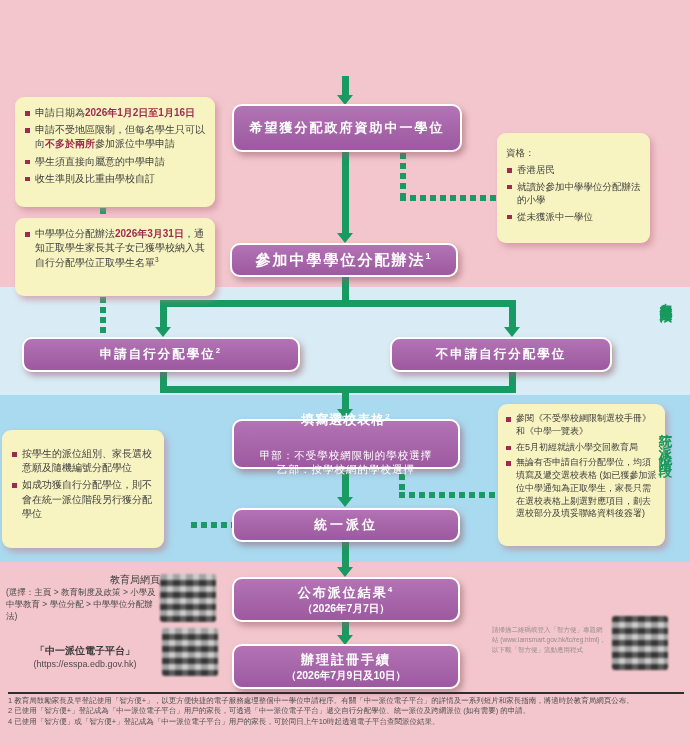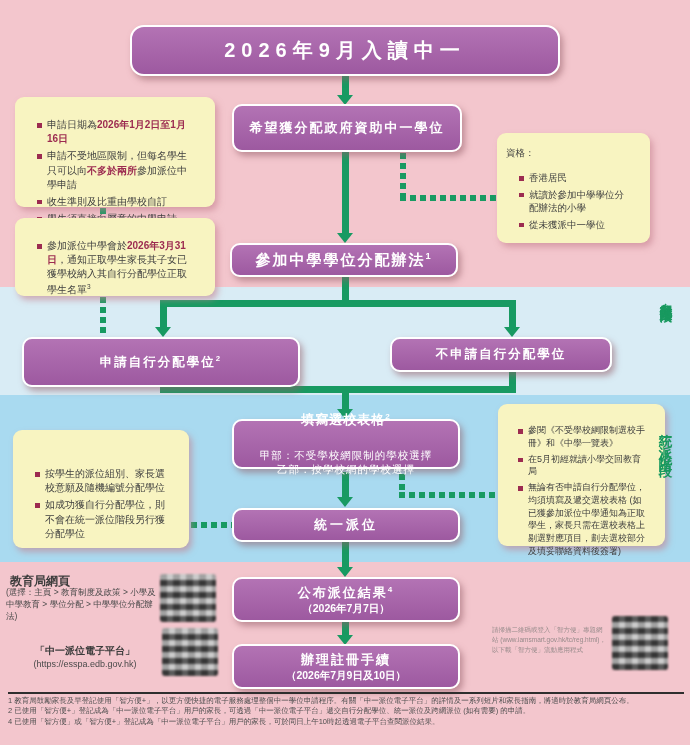--- a/index.html
+++ b/index.html
@@ -10,21 +10,21 @@
   .band2{top:395px;height:167px;background:#a9daf0;}
 
   .pbox{position:absolute;box-sizing:border-box;background:linear-gradient(180deg,#b373b4,#9d59a0);
         border:2px solid #fff;border-radius:10px;box-shadow:3px 4px 6px rgba(148,92,104,.55);
         color:#fff;display:flex;flex-direction:column;align-items:center;justify-content:center;
         text-align:center;font-weight:bold;}
   .pbox sup{font-size:.62em;line-height:0;}
   .ybox{position:absolute;box-sizing:border-box;background:#f8f4c1;border-radius:9px;
         box-shadow:3px 4px 6px rgba(196,129,141,.6);color:#3f3f3f;padding:9px 9px;
         font-size:10px;line-height:1.42;}
-  ul.blist{list-style:none;margin:12px;padding:0;}
+  ul.blist{list-style:none;margin:0;padding:0;}
   ul.blist li{position:relative;padding-left:11px;margin:0 0 3px 0;}
   ul.blist li::before{content:"";position:absolute;left:1px;top:5px;width:4.5px;height:4.5px;background:#9c2b50;}
   .gapped li{margin-bottom:7px;}
   .hl{color:#9c2b50;font-weight:bold;}
   sup{font-size:.65em;}
 
   .vln{position:absolute;width:7px;background:#189a62;}
   .hln{position:absolute;height:7px;background:#189a62;}
   .vdash{position:absolute;width:6px;background-image:repeating-linear-gradient(180deg,#189a62 0 6px,transparent 6px 10px);}
   .hdash{position:absolute;height:6px;background-image:repeating-linear-gradient(90deg,#189a62 0 6px,transparent 6px 10px);}
@@ -70,33 +70,30 @@
   <div class="ahead" style="left:337px;top:635px"></div>
 
   <div class="vdash" style="left:100px;top:208px;height:10px"></div>
   <div class="vdash" style="left:100px;top:297px;height:40px"></div>
   <div class="vdash" style="left:400px;top:153px;height:45px"></div>
   <div class="hdash" style="left:400px;top:195px;width:97px"></div>
   <div class="vdash" style="left:399px;top:474px;height:22px"></div>
   <div class="hdash" style="left:399px;top:492px;width:99px"></div>
   <div class="hdash" style="left:191px;top:522px;width:41px"></div>
 
-  <div class="pbox" style="left:130px;top:25px;width:430px;height:51px;border-radius:14px;font-size:20px;letter-spacing:6px">
-    <span>2026年9月入讀中一</span>
-  </div>
 
   <div class="pbox" style="left:232px;top:104px;width:230px;height:48px;font-size:13px;letter-spacing:2px">
     <span>希望獲分配政府資助中一學位</span>
   </div>
 
   <div class="pbox" style="left:230px;top:243px;width:228px;height:34px;font-size:15px;letter-spacing:2px">
     <span><span>參加中學學位分配辦法</span><sup>1</sup></span>
   </div>
 
-  <div class="pbox" style="left:22px;top:337px;width:278px;height:50px;font-size:12.5px;letter-spacing:2px">
+  <div class="pbox" style="left:22px;top:337px;width:278px;height:35px;font-size:12.5px;letter-spacing:2px">
     <span><span>申請自行分配學位</span><sup>2</sup></span>
   </div>
 
   <div class="pbox" style="left:390px;top:337px;width:222px;height:35px;font-size:12.5px;letter-spacing:2px">
     <span>不申請自行分配學位</span>
   </div>
 
   <div class="pbox" style="left:232px;top:419px;width:228px;height:50px;font-size:13px;letter-spacing:1px">
     <div><span>填寫選校表格</span><sup>2</sup></div>
     <div style="font-size:10.5px;font-weight:normal;margin-top:20px">甲部：不受學校網限制的學校選擇</div>
@@ -114,59 +111,59 @@
 
   <div class="pbox" style="left:232px;top:644px;width:228px;height:45px;font-size:13px;letter-spacing:2px">
     <div>辦理註冊手續</div>
     <div style="font-size:10.5px;letter-spacing:0">（2026年7月9日及10日）</div>
   </div>
 
   <div class="ybox" style="left:15px;top:97px;width:200px;height:110px">
     <ul class="blist">
         <li><span>申請日期為</span><span class="hl">2026年1月2日至1月16日</span></li>
         <li><span>申請不受地區限制，但每名學生只可以向</span><span class="hl">不多於兩所</span><span>參加派位中學申請</span></li>
+        <li><span>學生須直接向屬意的中學申請</span></li>
         <li><span>收生準則及比重由學校自訂</span></li>
-        <li><span>學生須直接向屬意的中學申請</span></li>
       </ul>
   </div>
 
   <div class="ybox" style="left:15px;top:218px;width:200px;height:78px">
     <ul class="blist">
-        <li><span>參加派位中學會於</span><span class="hl">2026年3月31日</span><span>，通知正取學生家長其子女已獲學校納入其自行分配學位正取學生名單</span><sup>3</sup></li>
+        <li><span>中學學位分配辦法</span><span class="hl">2026年3月31日</span><span>，通知正取學生家長其子女已獲學校納入其自行分配學位正取學生名單</span><sup>3</sup></li>
       </ul>
   </div>
 
   <div class="ybox" style="left:497px;top:133px;width:153px;height:110px;font-size:9.5px;padding-top:13px">
     <div style="margin-bottom:4px">資格：</div>
     <ul class="blist gapped">
         <li><span>香港居民</span></li>
         <li><span>就讀於參加中學學位分配辦法的小學</span></li>
         <li><span>從未獲派中一學位</span></li>
       </ul>
   </div>
 
-  <div class="ybox" style="left:13px;top:430px;width:176px;height:118px;padding-top:25px">
+  <div class="ybox" style="left:2px;top:430px;width:162px;height:118px;padding-top:17px">
     <ul class="blist gapped">
         <li><span>按學生的派位組別、家長選校意願及隨機編號分配學位</span></li>
         <li><span>如成功獲自行分配學位，則不會在統一派位階段另行獲分配學位</span></li>
       </ul>
   </div>
 
   <div class="ybox" style="left:498px;top:404px;width:167px;height:142px;font-size:9px;padding:8px 7px">
     <ul class="blist gapped">
         <li><span>參閱《不受學校網限制選校手冊》和《中學一覽表》</span></li>
         <li><span>在5月初經就讀小學交回教育局</span></li>
         <li><span>無論有否申請自行分配學位，均須填寫及遞交選校表格 (如已獲參加派位中學通知為正取學生，家長只需在選校表格上剔選對應項目，劃去選校部分及填妥聯絡資料後簽署)</span></li>
       </ul>
   </div>
 
   <div class="stage" style="left:657px;top:293px;height:102px;font-size:12.5px;letter-spacing:1px">自行分配學位階段</div>
   <div class="stage" style="left:656px;top:423px;height:140px;font-size:13.5px;letter-spacing:6px">統一派位階段</div>
 
-  <div class="ftext" style="left:10px;top:573px;width:150px;text-align:left;font-weight:bold;font-size:12px;color:#3c3c3c">教育局網頁</div>
+  <div class="ftext" style="left:10px;top:573px;width:150px;text-align:right;font-weight:normal;font-size:10px;color:#3c3c3c">教育局網頁</div>
   <div class="ftext" style="left:6px;top:587px;width:158px;text-align:left;font-size:8.5px;line-height:1.4">(選擇：主頁 &gt; 教育制度及政策 &gt; 小學及中學教育 &gt; 學位分配 &gt; 中學學位分配辦法)</div>
   <div class="qr" style="left:160px;top:574px;width:56px;height:48px"></div>
 
   <div class="ftext" style="left:6px;top:644px;width:158px;text-align:center;font-weight:bold;font-size:10px;color:#3c3c3c">「中一派位電子平台」</div>
   <div class="ftext" style="left:6px;top:659px;width:158px;text-align:center;font-size:9px">(https://esspa.edb.gov.hk)</div>
   <div class="qr" style="left:162px;top:628px;width:56px;height:48px"></div>
 
   <div class="ftext" style="left:492px;top:625px;width:116px;font-size:6.5px;line-height:1.55;color:#978b8b">請掃描二維碼或登入「智方便」專題網站 (www.iamsmart.gov.hk/tc/reg.html)，以下載「智方便」流動應用程式</div>
   <div class="qr" style="left:612px;top:616px;width:56px;height:54px"></div>
 

